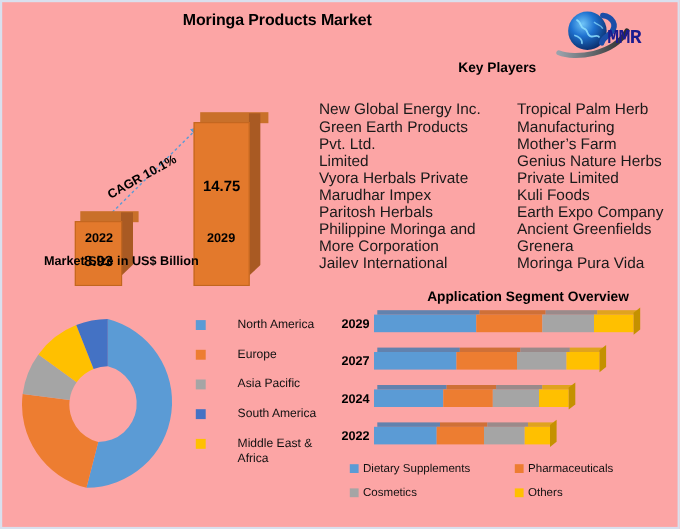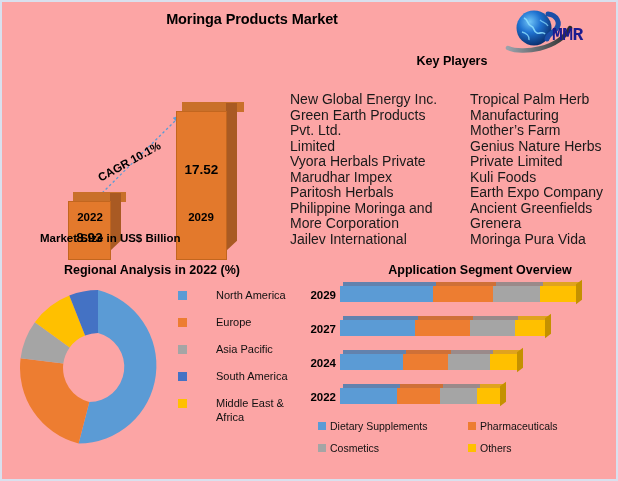--- a/index.html
+++ b/index.html
@@ -322,29 +322,28 @@
       <div class="front" style="height:59px; width:43px;"></div>
     </div>
     <div class="bar-value" style="left:28px; top:150px; width:43px;">8.93</div>
 
     <div class="bar3d" style="left:136px; top:22px; width:62px; height:158px;">
       <div class="top" style="left:6px; top:0;"></div>
       <div class="side" style="left:50px; height:148px;
            clip-path: polygon(0 0, 100% -7%, 100% 93%, 0 100%);"></div>
       <div class="front" style="height:149px; width:51px;"></div>
     </div>
-    <div class="bar-value" style="left:136px; top:82px; width:51px;">17.52</div>
+    <div class="bar-value" style="left:136px; top:82px; width:51px;">14.75</div>
 
     <div class="bar-xlabel" style="left:20px; top:131px;">2022</div>
     <div class="bar-xlabel" style="left:131px; top:131px;">2029</div>
 
     <div class="axis-caption">Market Size in US$ Billion</div>
   </div>
 
-  <div class="sec-title regional">Regional Analysis in 2022 (%)</div>
 
   <div class="donut-wrap">
     <svg width="168" height="172" viewBox="0 0 168 172">
       <g transform="translate(84,84)">
 
         <path d="M 0 -78 A 78 78 0 0 1 -19.4 75.5 L -8.7 33.9 A 35 35 0 0 0 0 -35 Z" fill="#5b9bd5"></path>
 
         <path d="M -19.4 75.5 A 78 78 0 0 1 -77.4 -9.8 L -34.7 -4.4 A 35 35 0 0 0 -8.7 33.9 Z" fill="#ed7d31"></path>
 
         <path d="M -77.4 -9.8 A 78 78 0 0 1 -63.1 -45.8 L -28.3 -20.6 A 35 35 0 0 0 -34.7 -4.4 Z" fill="#a5a5a5"></path>

